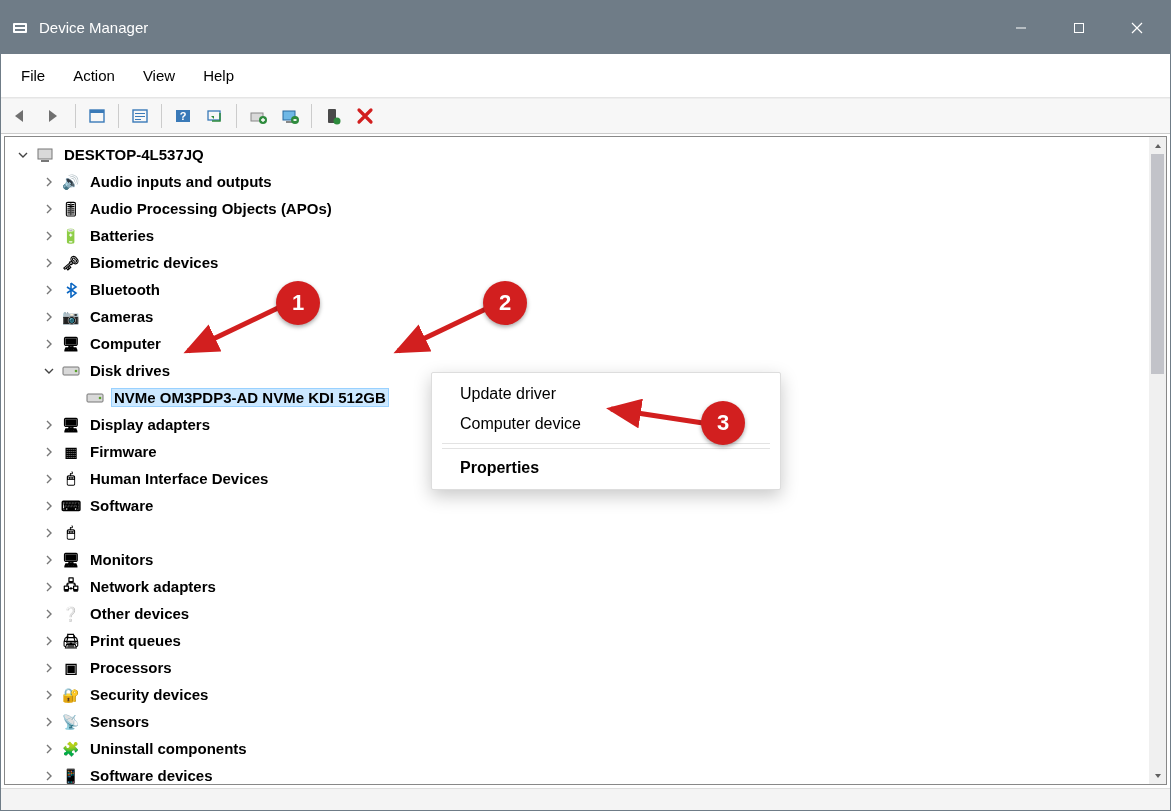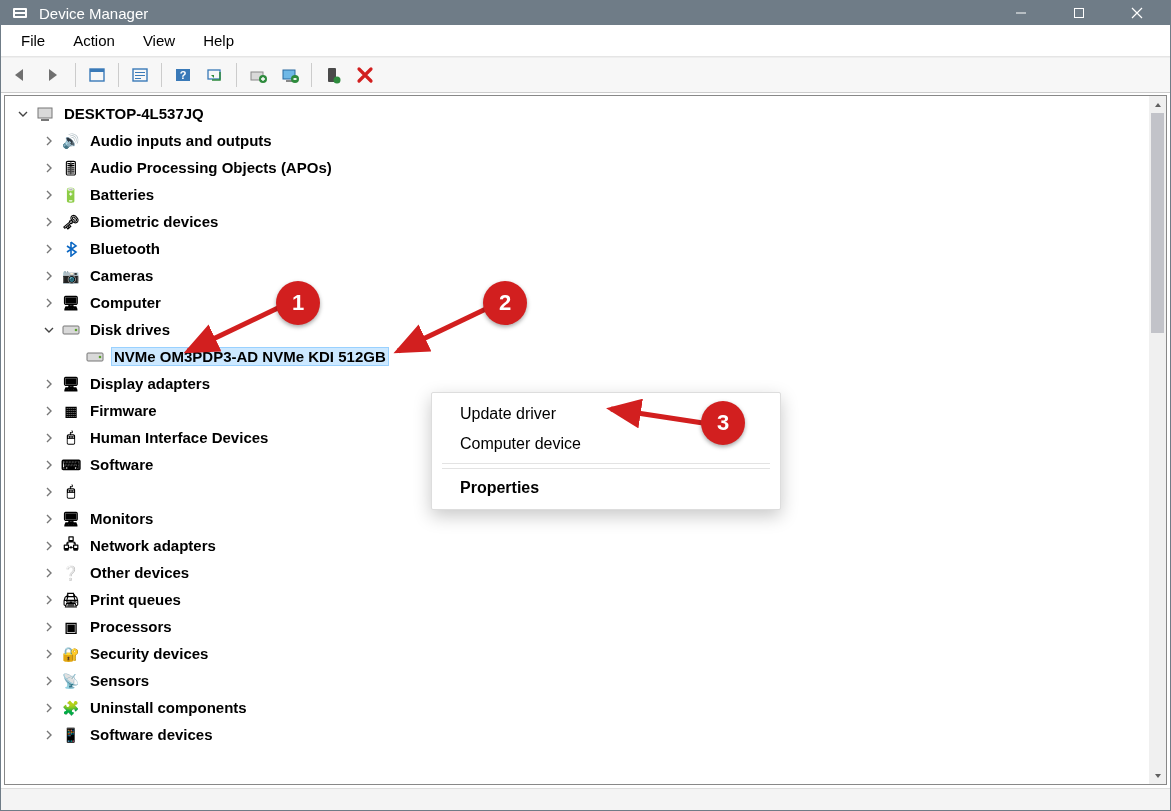--- a/index.html
+++ b/index.html
@@ -1,27 +1,27 @@
 <!DOCTYPE html>
 <html><head>
 <meta charset="utf-8">
 <style>
   * { box-sizing: border-box; }
   html, body { margin: 0; padding: 0; font-family: "Segoe UI", Arial, sans-serif; font-size: 15px; color: #000; background: #fff; }
   .window { width: 1171px; height: 811px; border: 1px solid #6f7c87; position: relative; background: #fff; display: flex; flex-direction: column; overflow: hidden; }
 
   
-  .titlebar { height: 24px; background: #6f7c87; color: #fff; display: flex; align-items: center; padding: 0 4px 0 10px; flex: 0 0 auto; }
+  .titlebar { height: 53px; background: #6f7c87; color: #fff; display: flex; align-items: center; padding: 0 4px 0 10px; flex: 0 0 auto; }
   .titlebar .app-icon { width: 18px; height: 18px; margin-right: 10px; display:flex; align-items:center; justify-content:center; }
   .titlebar .title { font-size: 15px; flex: 0 0 auto; }
   .titlebar .spacer { flex: 1 1 auto; }
   .titlebar .win-btn { width: 58px; height: 40px; display: flex; align-items: center; justify-content: center; color: #fff; }
 
   
-  .menubar { height: 32px; display: flex; align-items: center; padding: 0 6px; border-bottom: 1px solid #e5e5e5; flex: 0 0 auto; background:#fff; }
+  .menubar { height: 44px; display: flex; align-items: center; padding: 0 6px; border-bottom: 1px solid #e5e5e5; flex: 0 0 auto; background:#fff; }
   .menubar .menu-item { padding: 4px 14px; font-size: 15px; }
 
   
   .toolbar { height: 36px; background: #f7f7f7; border-top: 1px solid #eee; border-bottom: 1px solid #ccc; display: flex; align-items: center; padding: 0 6px; gap: 2px; flex: 0 0 auto; }
   .toolbar .tb-btn { width: 30px; height: 28px; display:flex; align-items:center; justify-content:center; }
   .toolbar .sep { width: 1px; height: 24px; background: #ccc; margin: 0 4px; }
 
   
   .content-border { flex: 1 1 auto; margin: 2px 3px 3px 3px; border: 1px solid #888; display:flex; overflow:hidden; position:relative; background:#fff; }
   .tree-pane { flex: 1 1 auto; overflow: hidden; padding: 4px 0 0 0; font-size: 15px; }
@@ -37,21 +37,21 @@
   
   .vscroll { width: 17px; background: #f0f0f0; display:flex; flex-direction:column; }
   .vscroll .arrow { height: 17px; display:flex; align-items:center; justify-content:center; color:#606060; }
   .vscroll .track { flex:1 1 auto; position:relative; }
   .vscroll .thumb { position:absolute; left:2px; right:2px; top:0; height:220px; background:#c2c3c9; border-radius:0; }
 
   
   .statusbar { height: 22px; background:#f4f4f4; border-top:1px solid #ddd; flex:0 0 auto; }
 
   
-  .context-menu { position: absolute; left: 430px; top: 391px; width: 350px; background: #fff; border: 1px solid #ddd; box-shadow: 0 6px 18px rgba(0,0,0,.22); padding: 6px 0; font-size: 16px; z-index: 20; border-radius: 2px; }
+  .context-menu { position: absolute; left: 430px; top: 371px; width: 350px; background: #fff; border: 1px solid #ddd; box-shadow: 0 6px 18px rgba(0,0,0,.22); padding: 6px 0; font-size: 16px; z-index: 20; border-radius: 2px; }
   .context-menu .cm-item { padding: 6px 28px; }
   .context-menu .cm-sep { height:1px; background:#e3e3e3; margin:4px 10px; }
   .context-menu .cm-item.bold { font-weight: 700; }
 
   
   .badge { position:absolute; width:44px; height:44px; border-radius:50%; background:#d21f1f; color:#fff; display:flex; align-items:center; justify-content:center; font-weight:700; font-size:22px; box-shadow: 0 2px 4px rgba(0,0,0,.35); z-index:30; }
   .arrow-svg { position:absolute; z-index:29; }
 
   svg { display:block; }
 </style>

